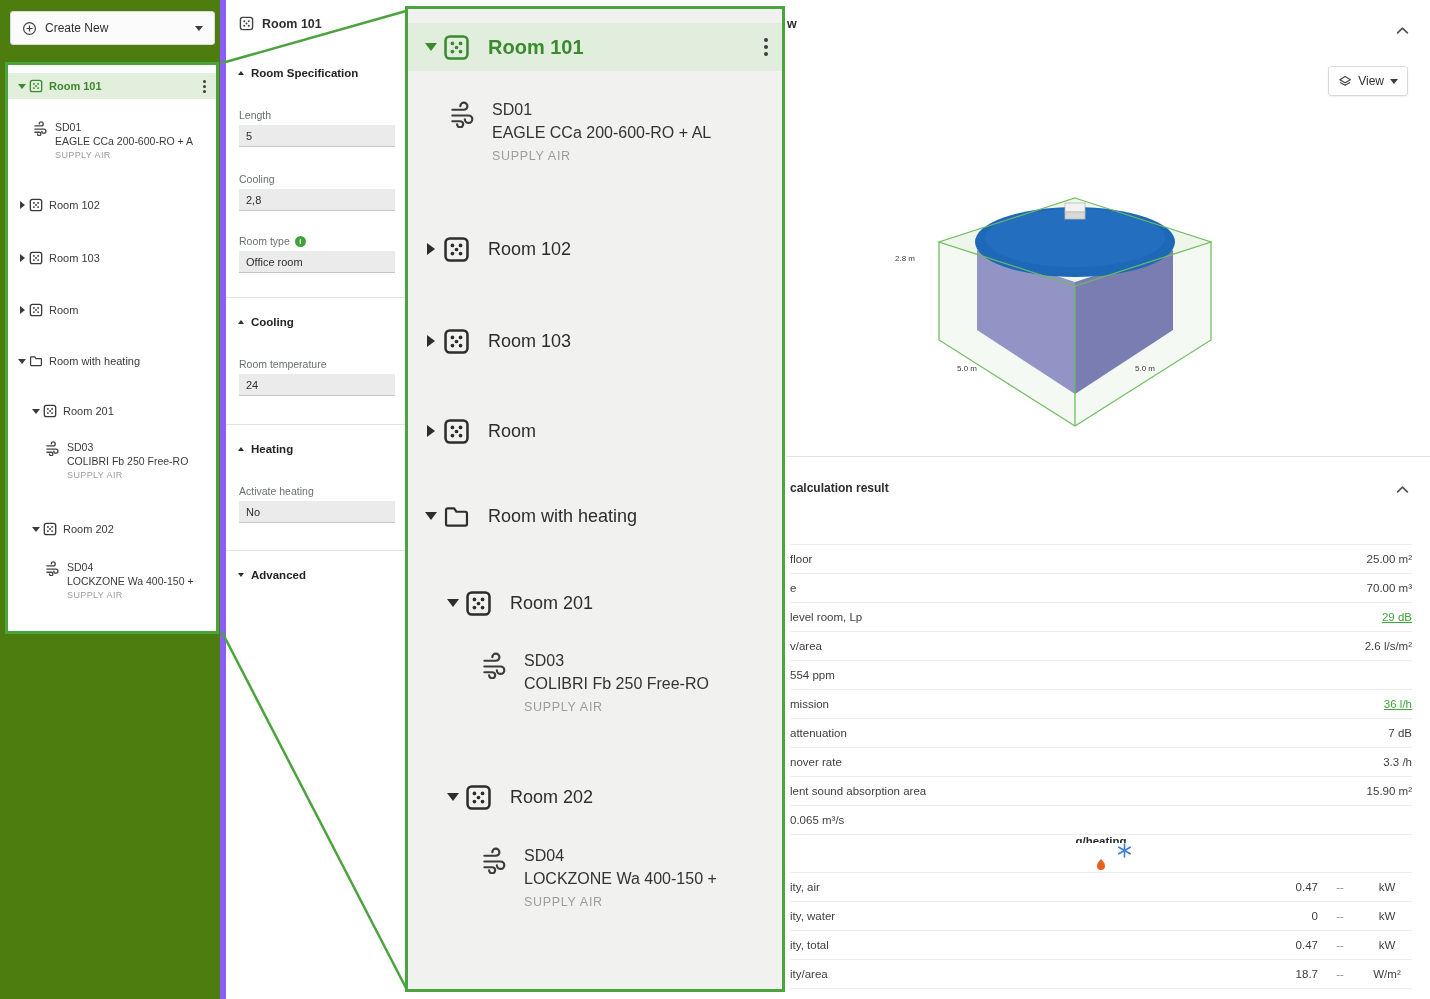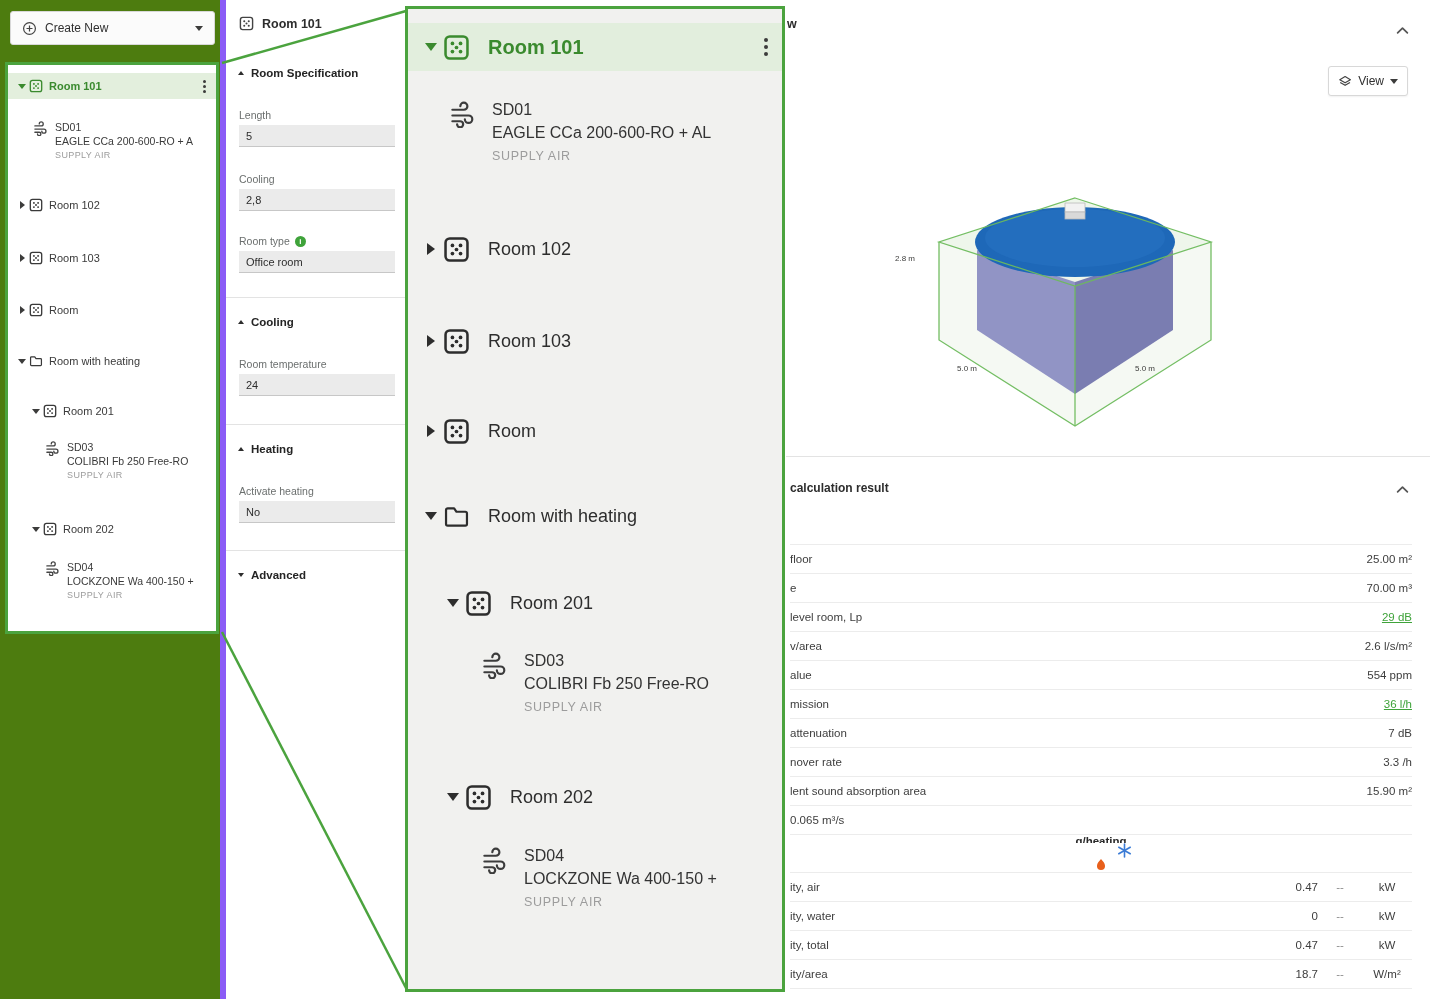--- a/index.html
+++ b/index.html
@@ -151,21 +151,20 @@
         </div>
     <div class="r-row">
           <span class="r-lbl">level room, Lp</span>
           <span class="r-val link">29 dB</span>
         </div>
     <div class="r-row">
           <span class="r-lbl">v/area</span>
           <span class="r-val">2.6 l/s/m²</span>
         </div>
     <div class="r-row">
-          <span class="r-lbl">alue</span>
           <span class="r-val">554 ppm</span>
         </div>
     <div class="r-row">
           <span class="r-lbl">mission</span>
           <span class="r-val link">36 l/h</span>
         </div>
     <div class="r-row">
           <span class="r-lbl">attenuation</span>
           <span class="r-val">7 dB</span>
         </div>

